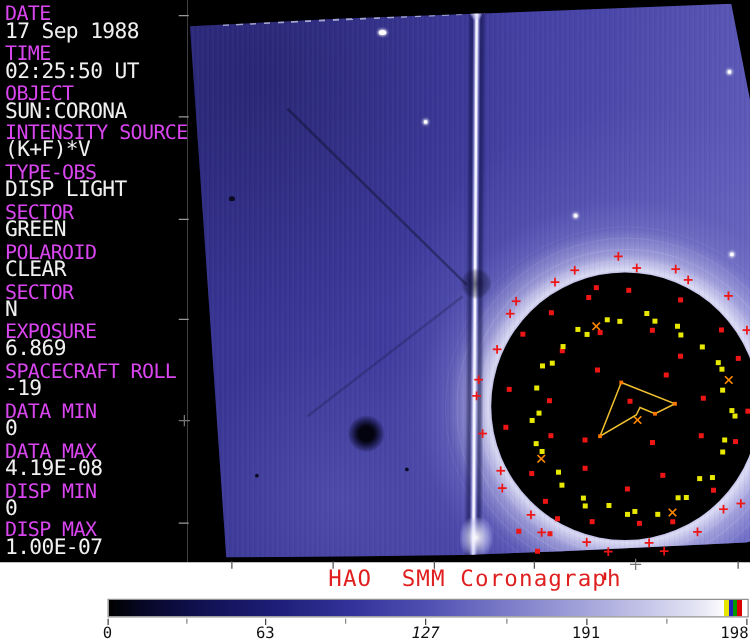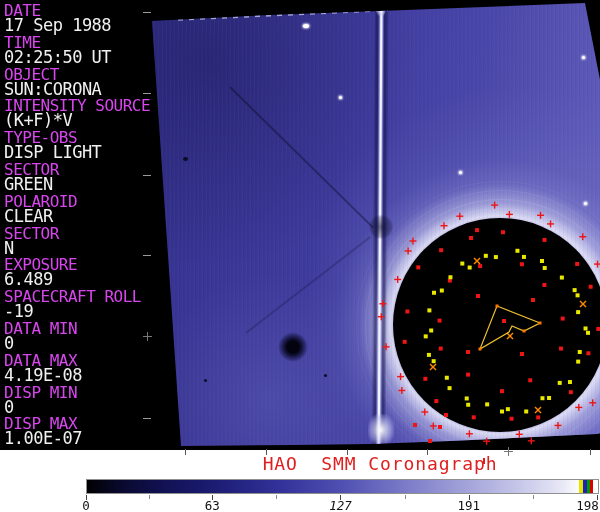--- a/index.html
+++ b/index.html
@@ -91,21 +91,21 @@
       <div class="field" style="top: 194.8px;">
         <div class="lbl">POLAROID</div>
         <div class="val">CLEAR</div>
       </div>
       <div class="field" style="top: 226.6px;">
         <div class="lbl">SECTOR</div>
         <div class="val">N</div>
       </div>
       <div class="field" style="top: 258.4px;">
         <div class="lbl">EXPOSURE</div>
-        <div class="val">6.489</div>
+        <div class="val">6.869</div>
       </div>
       <div class="field" style="top: 290.2px;">
         <div class="lbl">SPACECRAFT ROLL</div>
         <div class="val">-19</div>
       </div>
       <div class="field" style="top: 322px;">
         <div class="lbl">DATA MIN</div>
         <div class="val">0</div>
       </div>
       <div class="field" style="top: 353.8px;">

